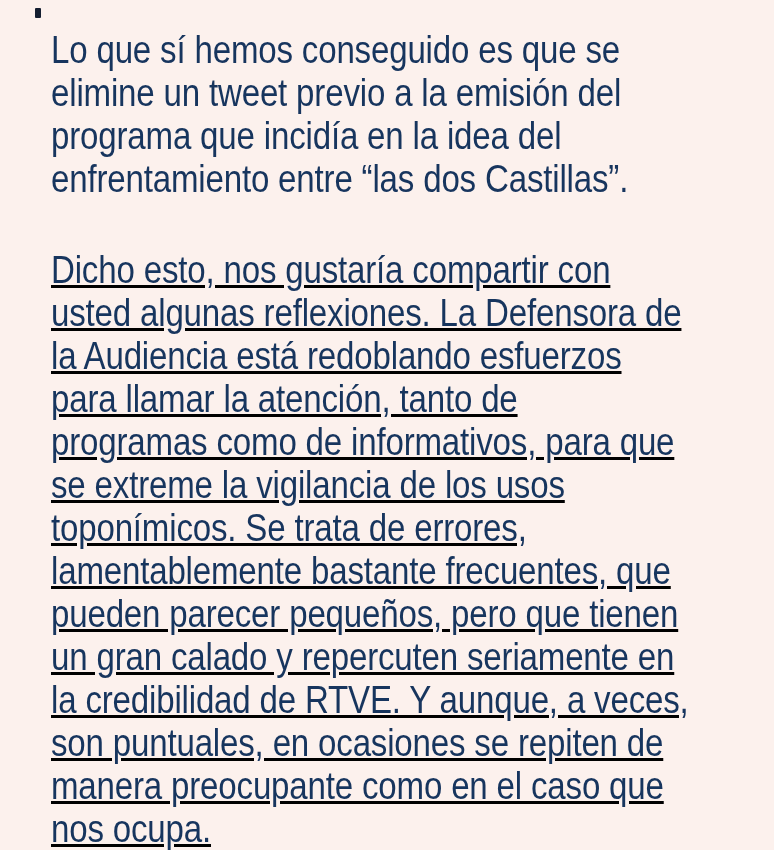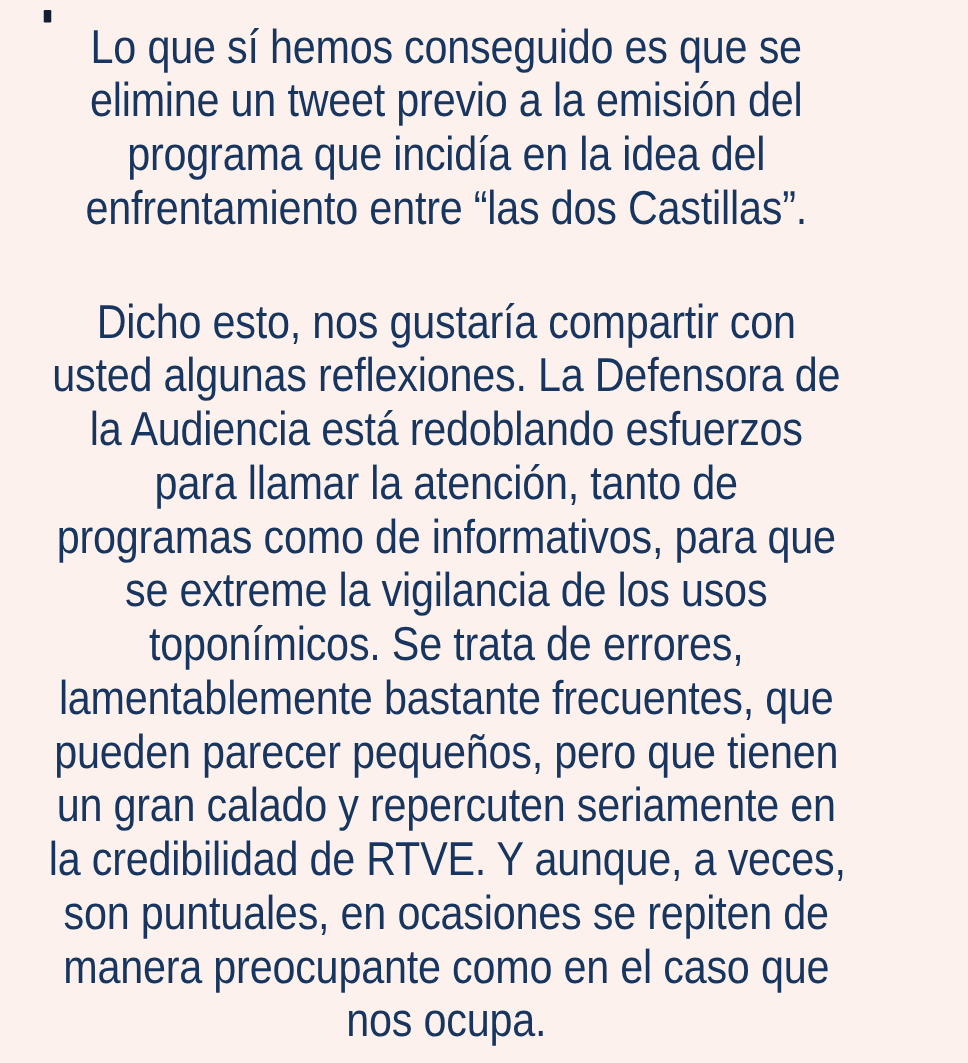--- a/index.html
+++ b/index.html
@@ -16,25 +16,25 @@
   }
   .document {
     position: absolute;
     top: 0;
     left: 0;
     width: 774px;
     padding: 13px 0 0 35px;
     box-sizing: border-box;
   }
   .paragraph {
-    margin: 4px;
-    text-align: center;
+    margin: 16px;
   }
   .paragraph + .paragraph {
     margin-top: 48px;
+    text-decoration: underline;
   }
   .text-line {
     font-size: 38px;
     line-height: 43px;
     color: #17355e;
     white-space: nowrap;
     letter-spacing: -0.2px;
     transform: scaleX(0.87);
     transform-origin: 0 50%;
   }

